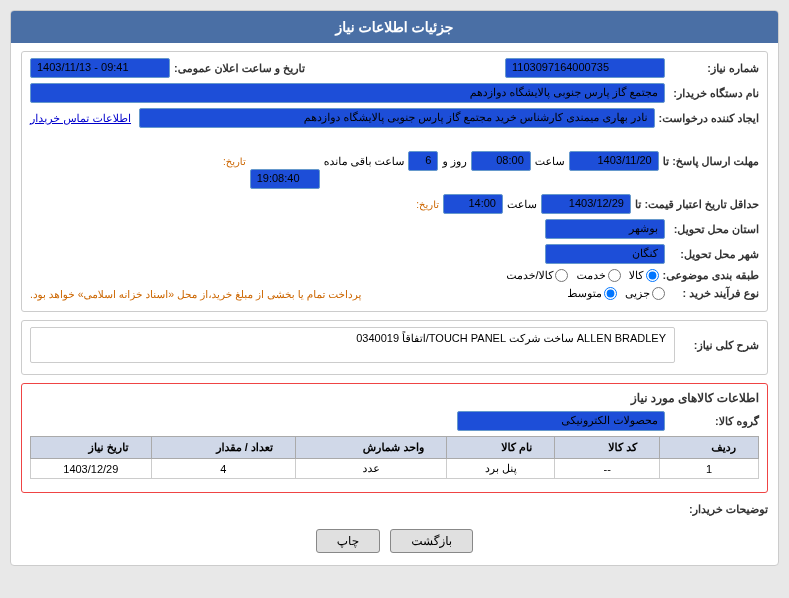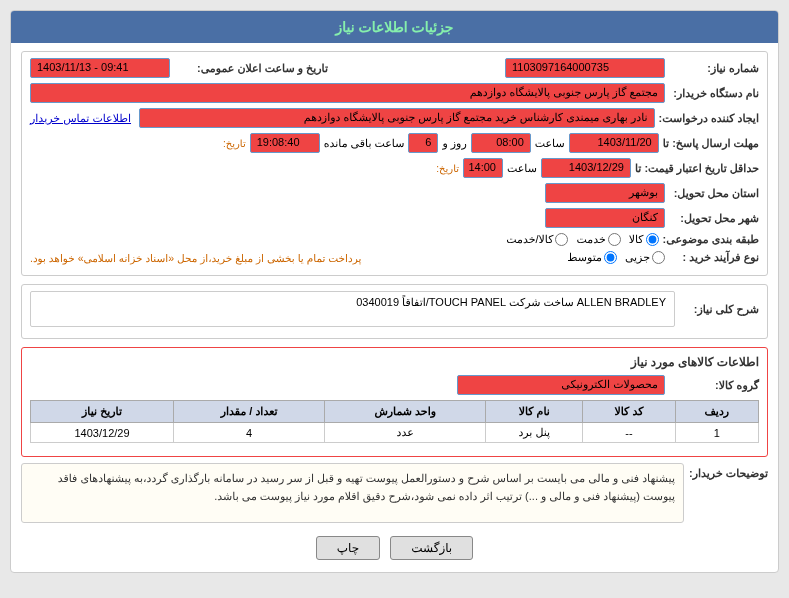--- a/index.html
+++ b/index.html
@@ -13,21 +13,21 @@
     .page-container {
       width: 769px;
       margin: 0 auto;
       background: #fff;
       border: 1px solid #ccc;
       border-radius: 4px;
       overflow: hidden;
     }
     .page-header {
       background: #4a6fa5;
-      color: #86efac;
+      color: #ffffff;
       text-align: center;
       padding: 8px 12px;
       font-size: 14px;
       font-weight: bold;
     }
     .content-area {
       padding: 8px 10px;
     }
     .form-section {
       border: 1px solid #ccc;
@@ -43,21 +43,21 @@
     }
     .field-label {
       color: #333;
       font-weight: bold;
       white-space: nowrap;
       font-size: 11px;
       min-width: 90px;
     }
     .field-value {
       border: 1px solid #aaa;
-      background: #ef4444;
+      background: #1d4ed8;
       padding: 2px 6px;
       font-size: 11px;
       min-height: 20px;
       border-radius: 2px;
     }
     .field-value.blue {
       border-color: #6699cc;
     }
     .small-label {
       font-size: 11px;
@@ -100,22 +100,22 @@
       margin-bottom: 8px;
     }
     .items-table {
       width: 100%;
       border-collapse: collapse;
       font-size: 11px;
     }
     .items-table th {
       background: #d0d8e8;
       border: 1px solid #aaa;
-      padding: 4px 7px;
-      text-align: center;
+      padding: 4px 22px;
+      text-align: right;
       font-weight: bold;
     }
     .items-table td {
       border: 1px solid #ccc;
       padding: 3px 6px;
       text-align: center;
     }
     .items-table tr:nth-child(even) td {
       background: #f9f9f9;
     }
@@ -167,21 +167,21 @@
   </div>
 
   <div class="content-area">
 
     <div class="form-section">
 
       <div class="form-row">
         <span class="field-label">شماره نیاز:</span>
         <span class="field-value blue" style="width:160px; direction:ltr;">1103097164000735</span>
         <span style="flex:1;"></span>
-        <span class="field-label" style="text-align:left;margin-left:23px;">تاریخ و ساعت اعلان عمومی:</span>
+        <span class="field-label" style="text-align:left;">تاریخ و ساعت اعلان عمومی:</span>
         <span class="field-value blue" style="width:140px; direction:ltr;">1403/11/13 - 09:41</span>
       </div>
 
       <div class="form-row">
         <span class="field-label">نام دستگاه خریدار:</span>
         <span class="field-value blue flex-fill" style="width:100%;">مجتمع گاز پارس جنوبی  پالایشگاه دوازدهم</span>
       </div>
 
       <div class="form-row">
         <span class="field-label">ایجاد کننده درخواست:</span>
@@ -190,29 +190,29 @@
       </div>
 
       <div class="form-row">
         <span class="field-label">مهلت ارسال پاسخ: تا</span>
         <span class="field-value blue" style="width:90px;">1403/11/20</span>
         <span class="small-label">ساعت</span>
         <span class="field-value blue" style="width:60px;">08:00</span>
         <span class="small-label">روز و</span>
         <span class="field-value blue" style="width:30px;">6</span>
         <span class="small-label">ساعت باقی مانده</span>
-        <span class="field-value blue" style="width:70px; direction:ltr;">19:08:40</span>
+        <span class="field-value blue" style="width:70px; direction:ltr;margin-top:36px;">19:08:40</span>
         <span class="small-label orange-note" style="font-size:10px;">تاریخ:</span>
       </div>
 
       <div class="form-row">
         <span class="field-label">حداقل تاریخ اعتبار قیمت: تا</span>
         <span class="field-value blue" style="width:90px;">1403/12/29</span>
         <span class="small-label">ساعت</span>
-        <span class="field-value blue" style="width:40px;">14:00</span>
+        <span class="field-value blue" style="width:60px;">14:00</span>
         <span class="small-label orange-note" style="font-size:10px;">تاریخ:</span>
       </div>
 
       <div class="form-row">
         <span class="field-label">استان محل تحویل:</span>
         <span class="field-value blue" style="width:120px;padding-left:44px;">بوشهر</span>
       </div>
 
       <div class="form-row">
         <span class="field-label">شهر محل تحویل:</span>
@@ -294,23 +294,20 @@
                 <td>4</td>
                 <td>1403/12/29</td>
               </tr>
             </tbody>
         </table>
       </div>
     </div>
 
     <div class="form-row" style="align-items:flex-start;">
       <span class="field-label" style="min-width:80px; padding-top:4px;">توضیحات خریدار:</span>
-      <div class="description-box flex-fill">
-        <span>پیشنهاد فنی و مالی می بایست بر اساس شرح و دستورالعمل پیوست تهیه و قبل از سر رسید در سامانه بارگذاری گردد،به پیشنهادهای فاقد پیوست (پیشنهاد فنی و مالی و ...) ترتیب اثر داده نمی شود،شرح دقیق اقلام مورد نیاز پیوست می باشد.</span>
-      </div>
     </div>
 
     <div class="footer-buttons">
       <button class="btn">بازگشت</button>
       <button class="btn">چاپ</button>
     </div>
 
   </div>
 </div>
 

